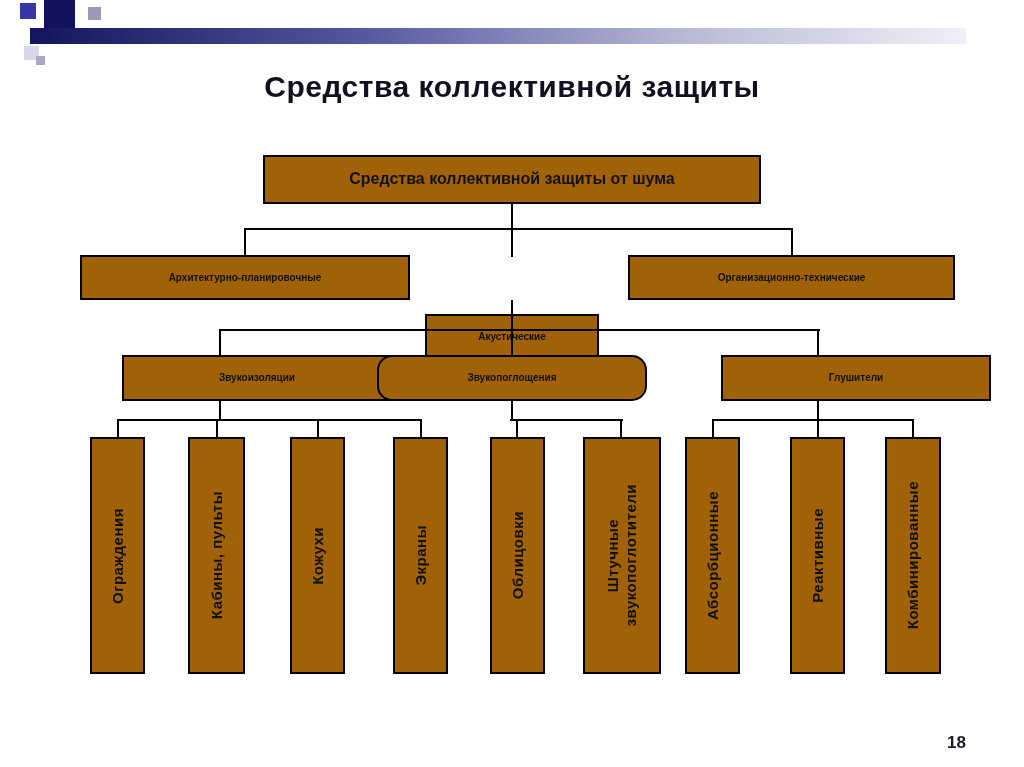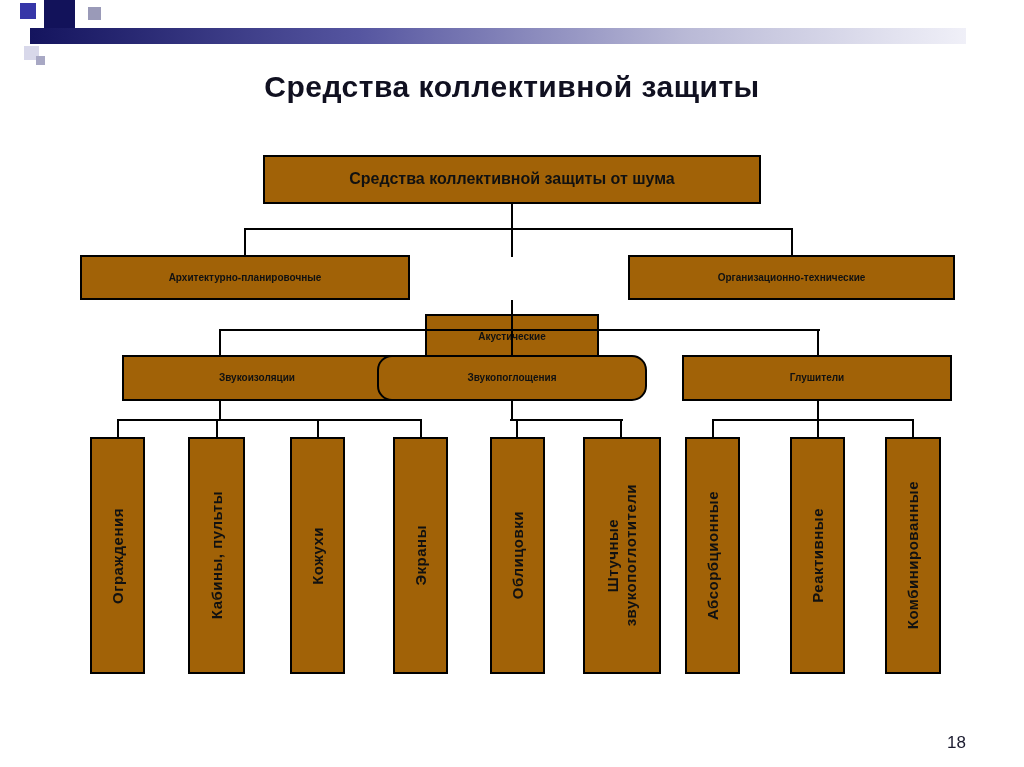--- a/index.html
+++ b/index.html
@@ -49,21 +49,21 @@
     transform:rotate(180deg);
     white-space:pre-line;
     line-height:18px;
     letter-spacing:0.5px;
   }
 
   .ln { position:absolute; background:#000; }
 
   .pagenum {
     position:absolute; right:58px; bottom:14px;
-    font-size:17px; font-weight:normal; color:#1a1a2e;text-align:right;
+    font-size:17px; font-weight:bold; color:#1a1a2e;text-align:right;
   }
 </style>
 </head>
 <body>
 
 <div class="slide">
 
   <div>
     <div class="deco-sq sq-blue"></div>
     <div class="deco-sq sq-navy"></div>
@@ -90,21 +90,21 @@
     <div class="box hbox" style="left:628px;top:255px;width:327px;height:45px;">Организационно-технические</div>
 
     <div class="ln" style="left:511px;top:300px;width:2px;height:31px;"></div>
     <div class="ln" style="left:219px;top:329px;width:601px;height:2px;"></div>
     <div class="ln" style="left:219px;top:329px;width:2px;height:27px;"></div>
     <div class="ln" style="left:511px;top:329px;width:2px;height:27px;"></div>
     <div class="ln" style="left:817px;top:329px;width:2px;height:27px;"></div>
 
     <div class="box hbox" style="left:85px;top:355px;width:270px;height:46px;margin-left:37px;">Звукоизоляции</div>
     <div class="box hbox" style="left:377px;top:355px;width:270px;height:46px;border-radius:15px;">Звукопоглощения</div>
-    <div class="box hbox" style="left:682px;top:355px;width:270px;height:46px;">Глушители</div>
+    <div class="box hbox" style="left:721px;top:355px;width:270px;height:46px;">Глушители</div>
 
     <div class="ln" style="left:219px;top:401px;width:2px;height:19px;"></div>
     <div class="ln" style="left:117px;top:419px;width:305px;height:2px;"></div>
     <div class="ln" style="left:117px;top:419px;width:2px;height:18px;"></div>
     <div class="ln" style="left:216px;top:419px;width:2px;height:18px;"></div>
     <div class="ln" style="left:317px;top:419px;width:2px;height:18px;"></div>
     <div class="ln" style="left:420px;top:419px;width:2px;height:18px;"></div>
 
     <div class="ln" style="left:511px;top:401px;width:2px;height:19px;"></div>
     <div class="ln" style="left:510px;top:419px;width:113px;height:2px;"></div>

